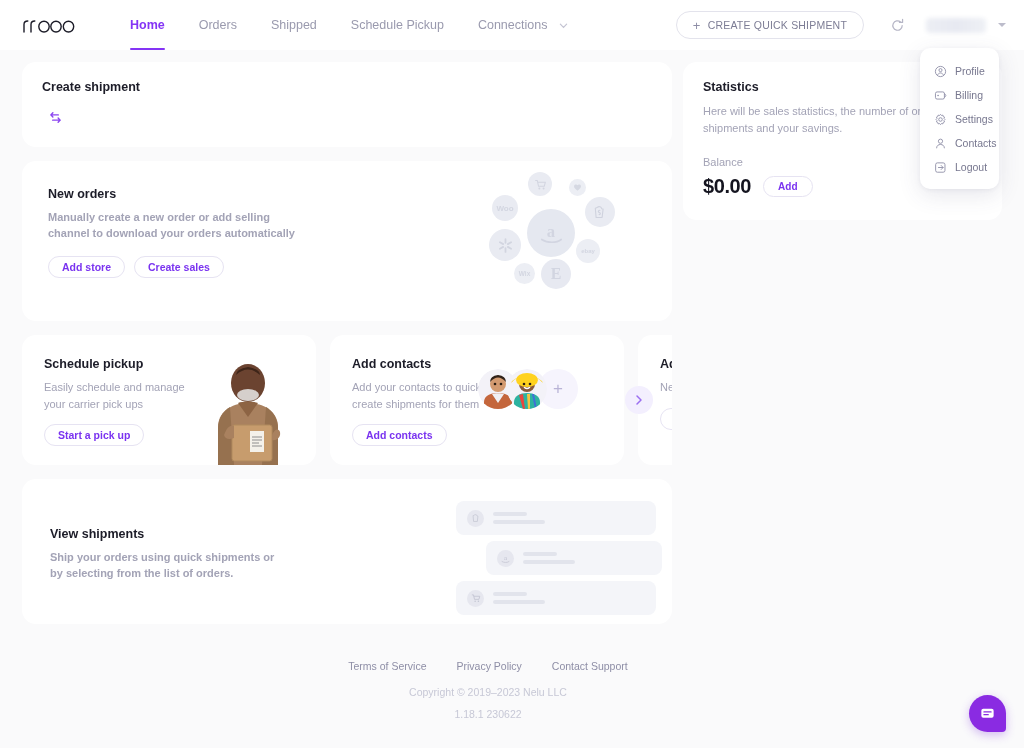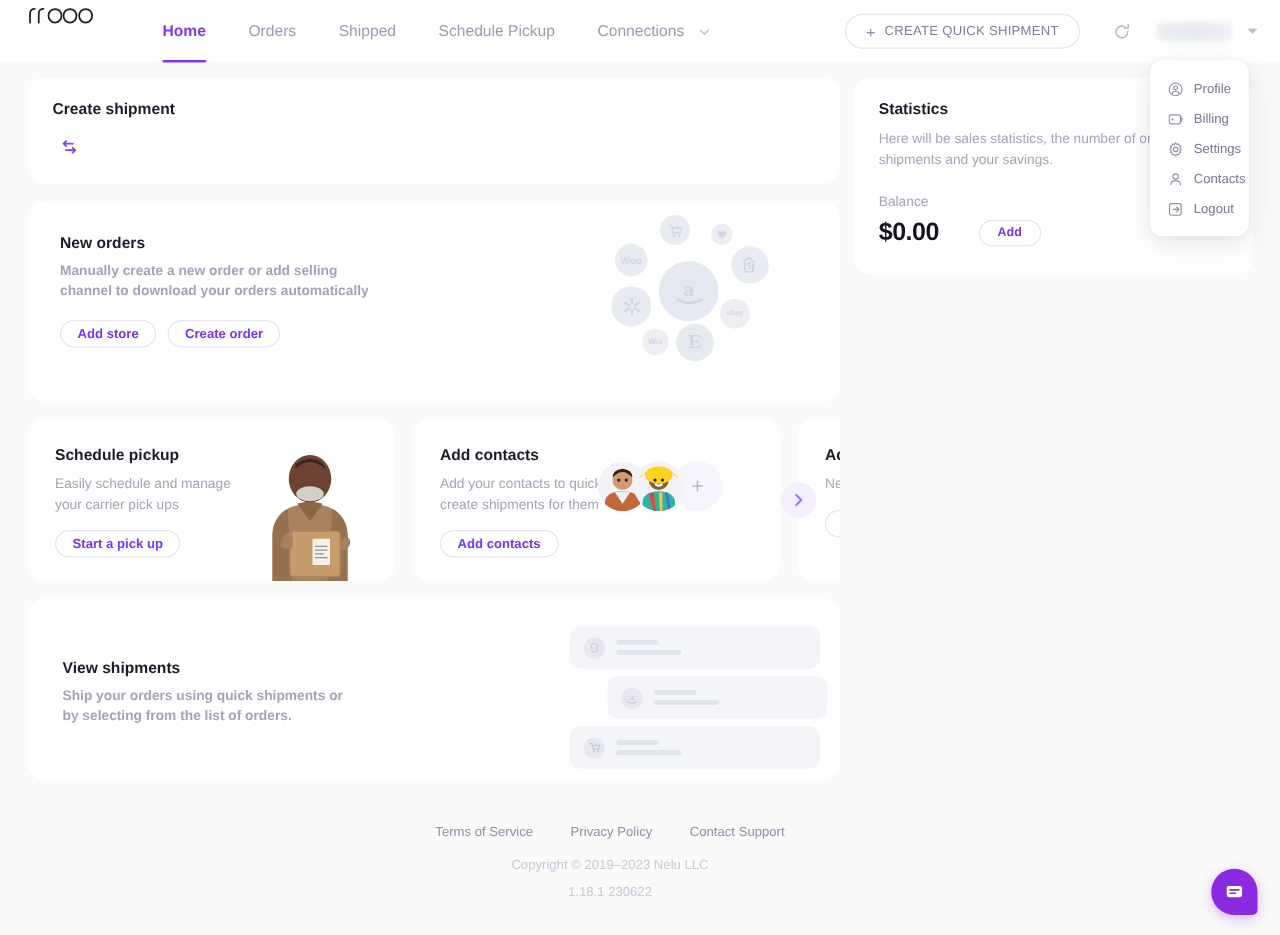--- a/index.html
+++ b/index.html
@@ -7,21 +7,21 @@
     width: 1024px; height: 748px;
     font-family: "Liberation Sans", sans-serif;
     background: #fafafb;
     overflow: hidden;
   }
   .page { position: relative; width: 1024px; height: 748px; background: #fafafb; }
 
   
   .header {
     position: absolute; top: 0; left: 0; width: 1024px; height: 50px;
-    background: #ffffff; display: flex; 
+    background: #ffffff; display: flex; align-items: center;
     z-index: 30;
   }
   .logo { margin-left: 22px; width: 56px; height: 22px; display:flex; align-items:center; }
   .nav { display: flex; align-items: center; margin-left: 52px; height: 50px; }
   .nav-item {
     font-size: 12.5px; color: #9a9aae; padding: 0 0; margin-right: 34px;
     height: 50px; display: flex; align-items: center; position: relative;
     cursor: pointer; white-space: nowrap;
   }
   .nav-item.active { color: #8434f5; font-weight: 600; }
@@ -133,21 +133,21 @@
   .sk-row.r2 { margin: 6px 0 6px 30px; width: 176px; }
   .sk-ic { width: 17px; height: 17px; border-radius: 50%; background: #e6e7ef; display:flex;align-items:center;justify-content:center; color:#c3c5d2; }
   .sk-bars { display:flex; flex-direction:column; gap: 4.5px; }
   .sk-b1 { width: 34px; height: 4px; border-radius: 3px; background: #e2e4ec; }
   .sk-b2 { width: 52px; height: 4px; border-radius: 3px; background: #e2e4ec; }
 
   
   .card-stats { padding: 18px 20px 22px 20px; }
   .stat-desc { font-size: 11px; color: #a3a3b6; line-height: 1.5; margin-top: 9px; }
   .bal-label { font-size: 11px; color: #a3a3b6; margin-top: 20px; }
-  .bal-row { display: flex; align-items: center; gap: 32px; margin-top: 7px; }
+  .bal-row { display: flex; align-items: center; gap: 12px; margin-top: 7px; }
   .bal-amt { font-size: 20px; font-weight: 700; color: #14141f; letter-spacing: -0.4px; }
   .bal-add {
     border: 1px solid #e6e3f2; border-radius: 13px; height: 21px; padding: 0 14px;
     display: flex; align-items: center; font-size: 10px; color: #7a33f0; font-weight: 700;
     background: #fff; cursor: pointer;
   }
 
   
   .footer { position: absolute; top: 660px; left: 0; width: 976px; text-align: center; }
   .f-links { display: flex; justify-content: center; gap: 30px; }
@@ -276,21 +276,21 @@
             </svg>
           </div>
         </div>
       </div>
 
       <div class="card card-neworders">
         <div class="h-title">New orders</div>
         <div class="h-desc">Manually create a new order or add selling channel to download your orders automatically</div>
         <div class="pill-row">
           <div class="pill">Add store</div>
-          <div class="pill">Create order</div>
+          <div class="pill">Create sales</div>
         </div>
         <div class="mk-cluster">
           <div class="mk" style="left:8px;top:28px;width:26px;height:26px;font-size:8px;background:#e9ebf2;">Woo</div>
           <div class="mk" style="left:44px;top:5px;width:24px;height:24px;background:#e9ebf2;">
             <svg width="13" height="13" viewBox="0 0 16 16">
                 <path d="M2 3h2l1.6 7.2h7L14 5.2H5.2" fill="none" stroke="#d2d5e0" stroke-width="1.3" stroke-linecap="round" stroke-linejoin="round"></path>
                 <circle cx="6.6" cy="13" r="1.2" fill="#d2d5e0"></circle>
                 <circle cx="11.8" cy="13" r="1.2" fill="#d2d5e0"></circle>
               </svg>
           </div>

